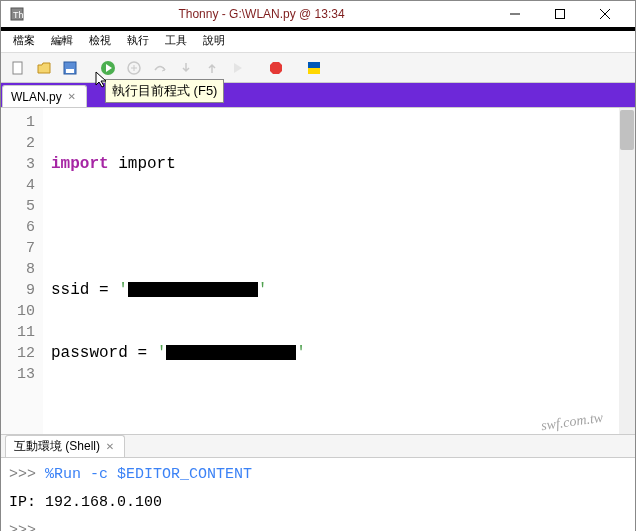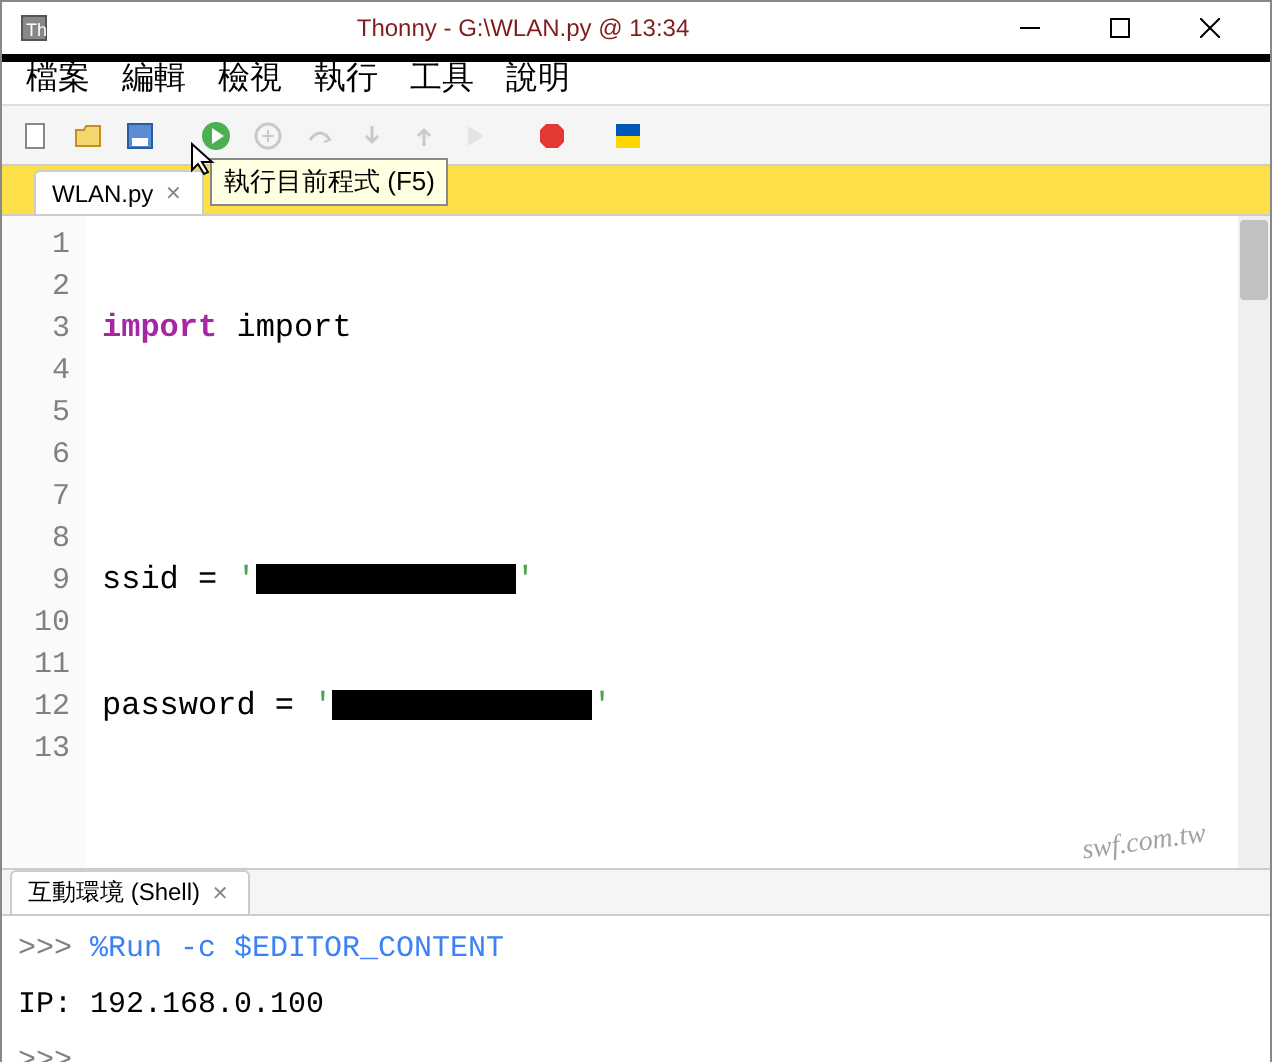--- a/index.html
+++ b/index.html
@@ -3,28 +3,28 @@
 <meta charset="utf-8">
 <style>
 * { margin: 0; padding: 0; box-sizing: border-box; }
 body { font-family: "Segoe UI", Arial, sans-serif; font-size: 12px; background: #fff; overflow: hidden; }
 .window { width: 636px; height: 531px; border: 1px solid #888; display: flex; flex-direction: column; background: #f0f0f0; }
 .titlebar { height: 30px; display: flex; align-items: center; padding: 0 8px; background: #fff; border-bottom: 4px solid #000000; }
 .titlebar-icon { width: 16px; height: 16px; margin-right: 6px; }
 .title-text { flex: 1; font-size: 12px; color: #7f1d1d; text-align: center; }
 .win-controls { display: flex; gap: 0; }
 .win-btn { width: 45px; height: 28px; display: flex; align-items: center; justify-content: center; font-size: 14px; cursor: pointer; }
-.menubar { height: 22px; display: flex; align-items: flex-end; padding: 0 4px; background: #fff; border-bottom: 1px solid #ddd; font-size: 16px; }
+.menubar { height: 22px; display: flex; align-items: flex-start; padding: 0 4px; background: #fff; border-bottom: 1px solid #ddd; font-size: 11px; }
 .menu-item { padding: 2px 8px; cursor: pointer; }
 .toolbar { height: 30px; display: flex; align-items: center; padding: 2px 6px; background: #f5f5f5; border-bottom: 1px solid #ccc; gap: 4px; position: relative; }
 .tool-btn { width: 22px; height: 22px; display: flex; align-items: center; justify-content: center; cursor: pointer; border: 1px solid transparent; }
 .tool-sep { width: 8px; }
 .tooltip-box { position: absolute; top: 26px; left: 104px; background: #ffffe1; border: 1px solid #888; padding: 2px 6px; font-size: 13px; z-index: 10; }
 .cursor-arrow { position: absolute; top: 18px; left: 94px; z-index: 11; pointer-events: none; }
-.tabs { height: 24px; display: flex; align-items: flex-end; padding: 0 16px; background: #fde047; }
+.tabs { height: 24px; display: flex; align-items: flex-end; padding: 0 1px; background: #6d28d9; }
 .tab { height: 22px; padding: 3px 8px; background: #fff; border: 1px solid #ccc; border-bottom: none; display: flex; align-items: center; gap: 4px; font-size: 12px; border-radius: 3px 3px 0 0; }
 .tab-close { width: 12px; height: 12px; display: flex; align-items: center; justify-content: center; font-size: 10px; color: #888; cursor: pointer; }
 .editor { flex: 1; display: flex; background: #fff; border-top: 1px solid #ccc; overflow: auto; font-family: "Consolas", "Courier New", monospace; font-size: 16px; position: relative; }
 .gutter { width: 42px; background: #fafafa; color: #808080; text-align: right; padding: 4px 8px 4px 0; user-select: none; }
 .gutter div { height: 21px; line-height: 21px; font-size: 15px; }
 .code { flex: 1; padding: 4px 0 4px 8px; line-height: 21px; white-space: pre; }
 .code-line { height: 21px; }
 .kw { color: #a626a4; font-weight: bold; }
 .str { color: #50a14f; }
 .redact { display: inline-block; background: #000; height: 15px; vertical-align: middle; }

